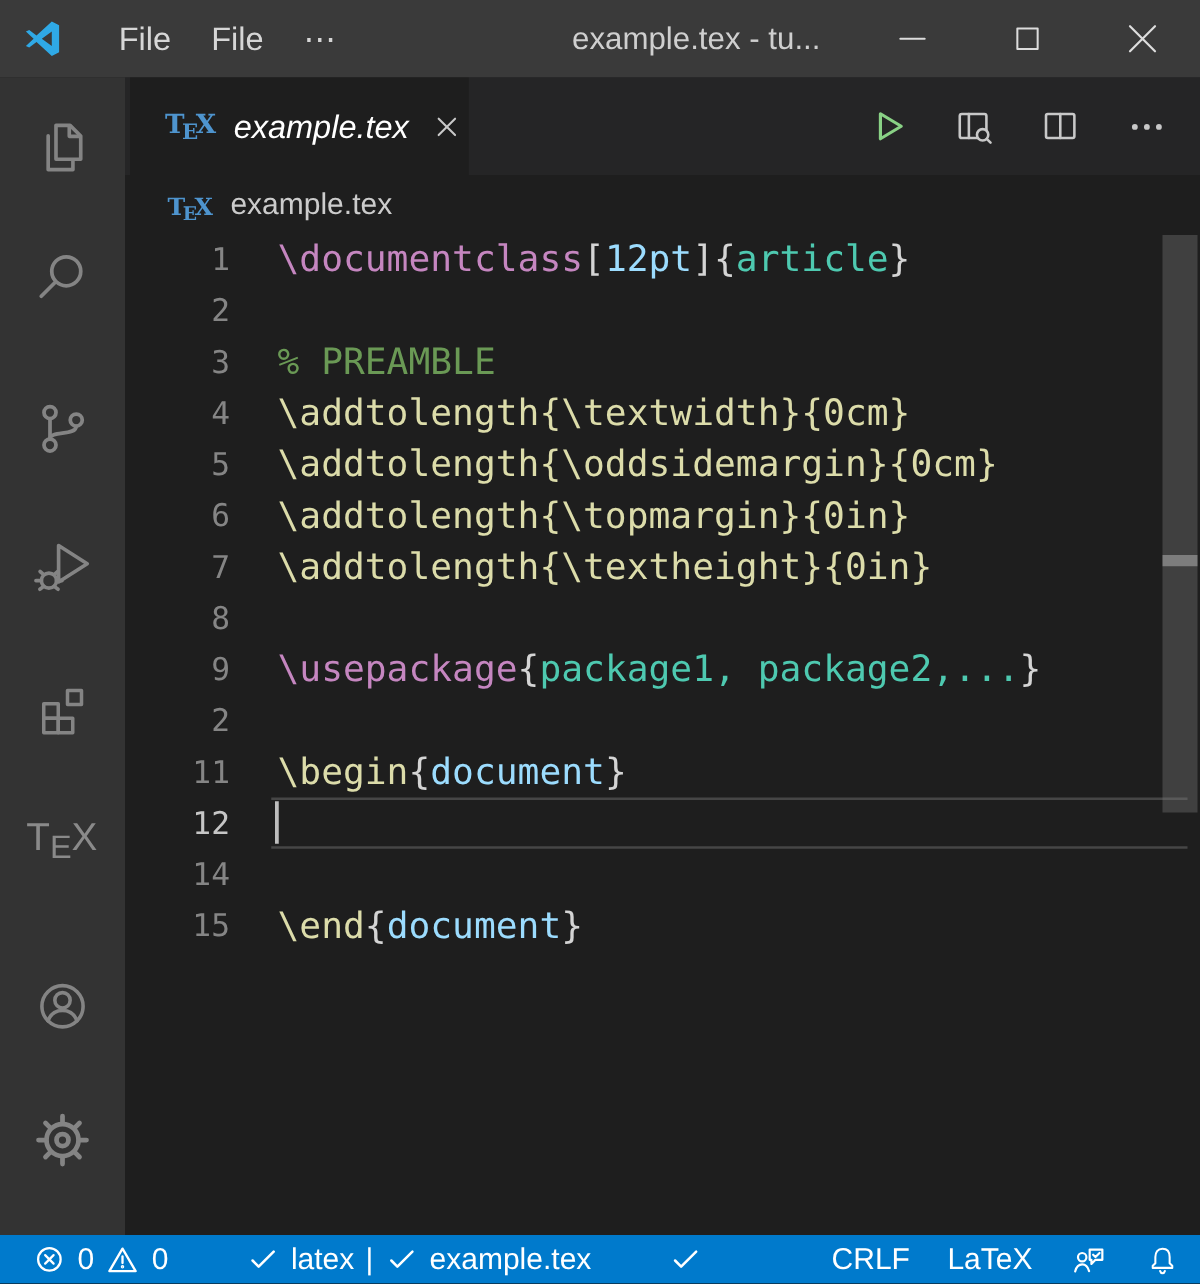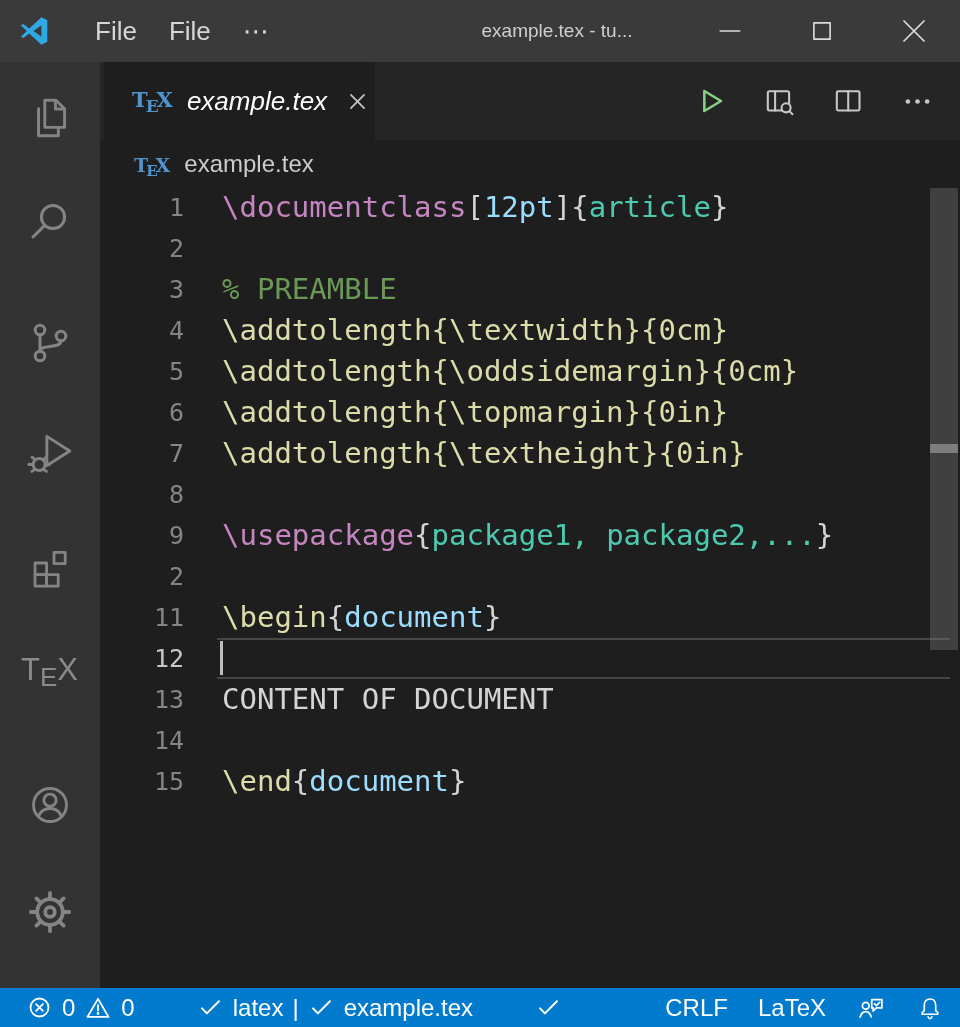--- a/index.html
+++ b/index.html
@@ -5,21 +5,21 @@
   html,body{margin:0;padding:0;background:#000;}
   .app{position:relative;width:960px;height:1027px;background:var(--editor-bg,#1e1e1e);
        overflow:hidden;font-family:"Liberation Sans",sans-serif;-webkit-font-smoothing:antialiased;}
 
   
   .titlebar{position:absolute;left:0;top:0;width:960px;height:62px;background:var(--titlebar-bg,#3a3a3a);
             display:flex;align-items:center;}
   .logo{margin-left:17px;width:34px;height:34px;flex:none;display:flex;align-items:center;}
   .menus{display:flex;margin-left:28px;}
   .menuitem{padding:6px 16px;font-size:26px;color:#d6d6d6;cursor:default;}
-  .wintitle{position:absolute;left:557px;transform:translateX(-50%);color:#cfcfcf;font-size:19px;white-space:nowrap;}
+  .wintitle{position:absolute;left:557px;transform:translateX(-50%);color:#cfcfcf;font-size:25px;white-space:nowrap;}
   .wincontrols{position:absolute;right:0;top:0;height:62px;display:flex;}
   .winbtn{width:92px;height:62px;display:flex;align-items:center;justify-content:center;}
 
   
   .activitybar{position:absolute;left:0;top:62px;bottom:39px;width:100px;background:var(--activitybar-bg,#333333);}
   .abitem{position:absolute;left:0;width:100px;display:flex;justify-content:center;align-items:center;}
   .tex-act{font-size:31px;color:#8a8a8a;letter-spacing:1px;}
   .tex-act .e{font-size:26px;vertical-align:-6px;margin:0 -1px;}
 
   
@@ -255,24 +255,20 @@
         <span class="gutter">11</span>
         <span class="content"><span class="tk-yellow">\begin</span><span class="tk-punct">{</span><span class="tk-param">document</span><span class="tk-punct">}</span></span>
       </div>
       <div class="line current">
         <span class="gutter">12</span>
         <div class="hl"></div>
         <div class="cursor"></div>
         <span class="content"></span>
       </div>
       <div class="line">
-        <span class="gutter">13</span>
-        <span class="content"><span class="tk-text">CONTENT OF DOCUMENT</span></span>
-      </div>
-      <div class="line">
         <span class="gutter">14</span>
         <span class="content"></span>
       </div>
       <div class="line">
         <span class="gutter">15</span>
         <span class="content"><span class="tk-yellow">\end</span><span class="tk-punct">{</span><span class="tk-param">document</span><span class="tk-punct">}</span></span>
       </div>
     </div>
 
   <div class="scrollbar">

